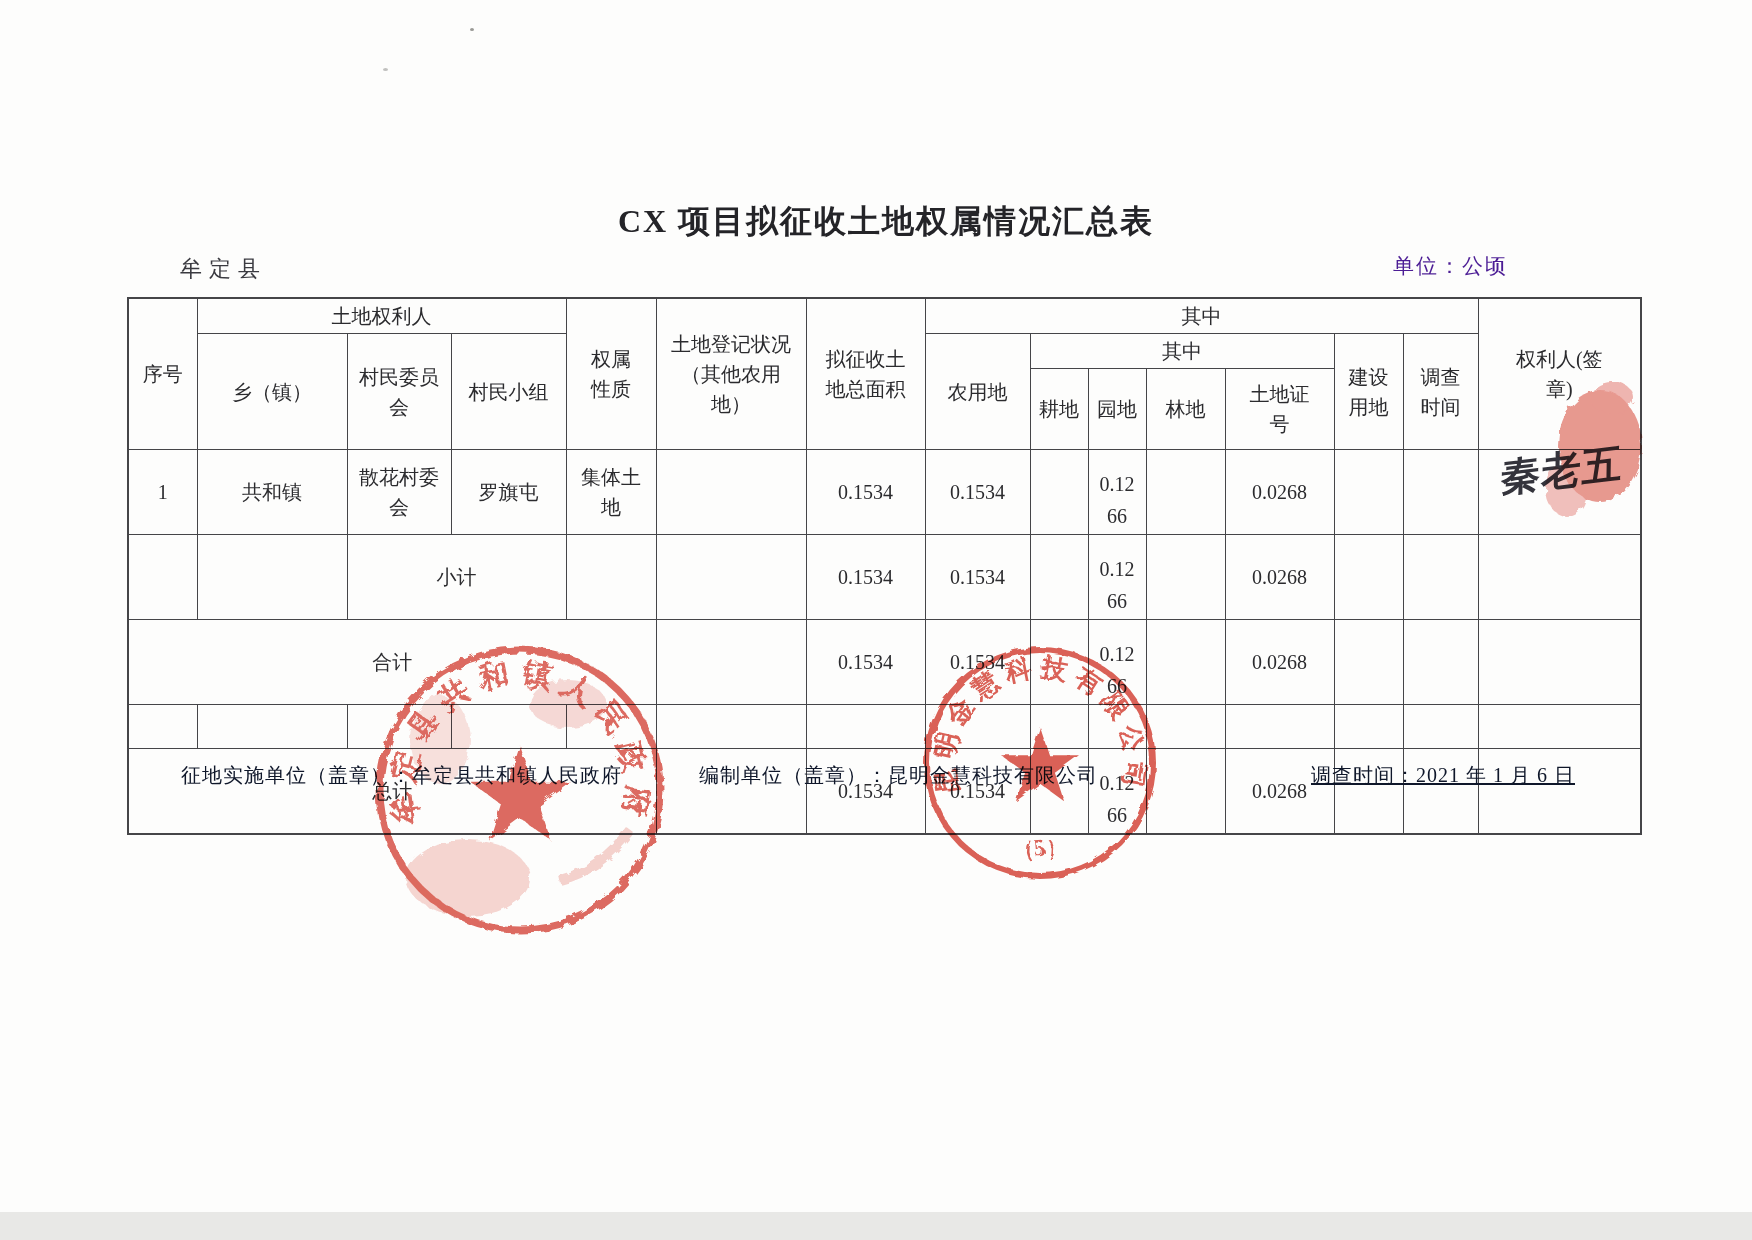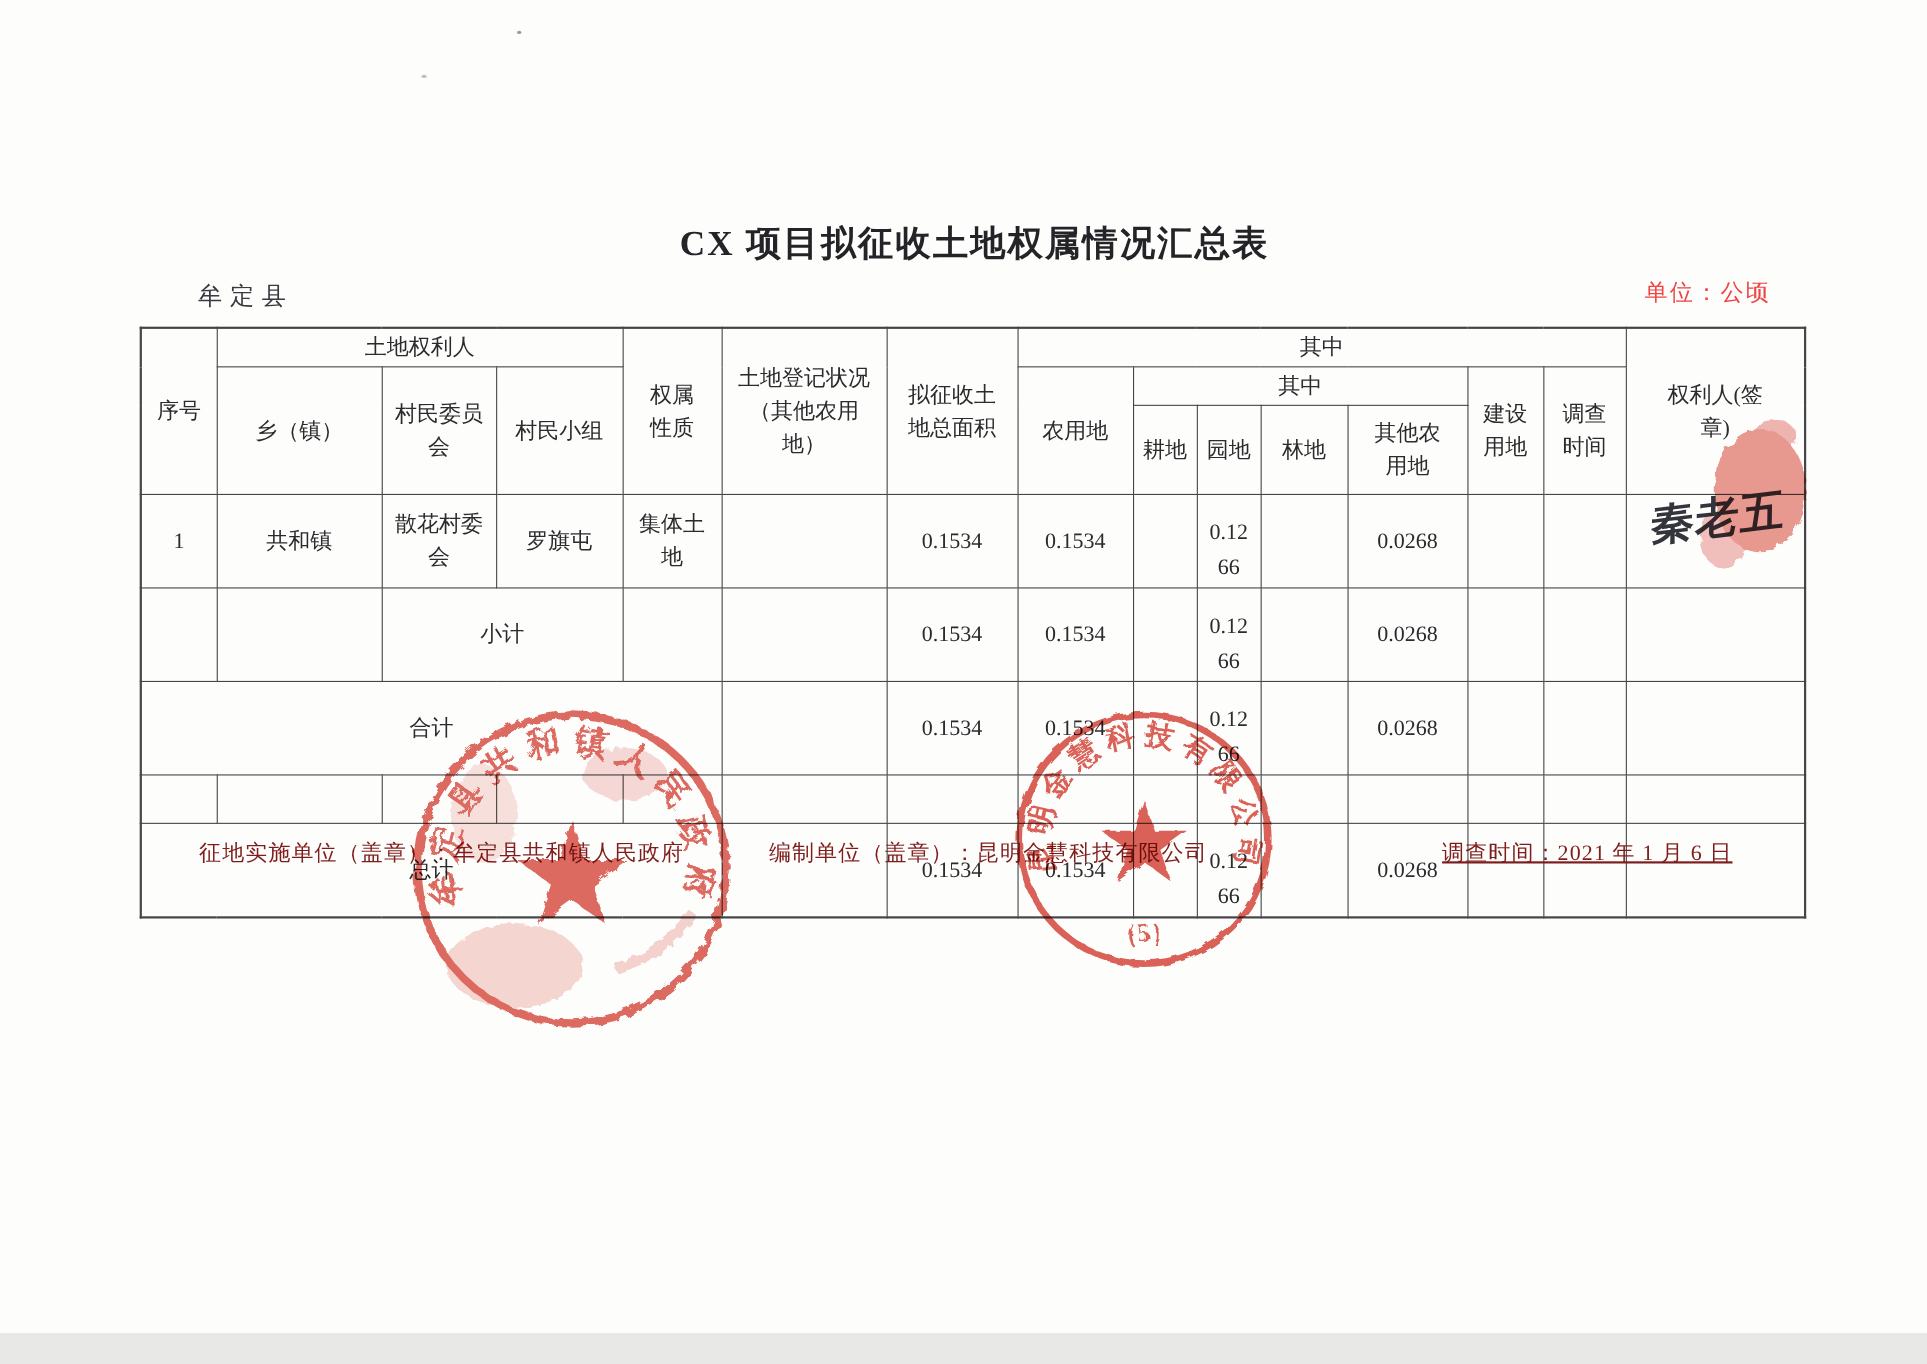--- a/index.html
+++ b/index.html
@@ -15,22 +15,22 @@
     position:absolute;left:0;top:200px;width:1772px;
     text-align:center;
     font-size:32px;font-weight:bold;letter-spacing:2px;
     color:#242428;
   }
   .county-label{
     position:absolute;left:180px;top:254px;
     font-size:22px;letter-spacing:7px;color:#3a3a40;
   }
   .unit-label{
-    position:absolute;left:1495px;top:252px;
-    font-size:21px;letter-spacing:2px;color:#ef4444;
+    position:absolute;left:1393px;top:252px;
+    font-size:21px;letter-spacing:2px;color:#4c1d95;
   }
   table.main{
     position:absolute;left:127px;top:297px;
     width:1513px;
     border-collapse:collapse;
     table-layout:fixed;
   }
   table.main td{
     border:1px solid #454548;
     text-align:center;vertical-align:middle;
@@ -49,21 +49,21 @@
   tr.rempty td{height:39px;}
   tr.rgrand td{height:59px;}
   .num{font-size:18px;font-family:"Liberation Serif",serif;color:#36363a;}
   .mw40{display:inline-block;max-width:40px;word-break:break-all;line-height:1.6;margin-top:16px;}
   .mw44{display:inline-block;max-width:44px;}
   .mw64{display:inline-block;max-width:64px;}
   .mw66{display:inline-block;max-width:66px;}
   .mw84{display:inline-block;max-width:84px;}
   .mw96{display:inline-block;max-width:98px;}
   .mw128{display:inline-block;max-width:132px;}
-  .footer-line span{position:absolute;top:762px;font-size:20px;letter-spacing:1px;color:#7f1d1d;}
+  .footer-line span{position:absolute;top:762px;font-size:20px;letter-spacing:1px;color:#0f172a;}
   .f-left{left:181px;}
   .f-mid{left:699px;}
   .f-right{left:1311px;text-decoration:underline;}
   .signature{
     position:absolute;left:1500px;top:443px;
     font-size:40px;color:#34343c;
     transform:rotate(-7deg) skewX(-8deg);
     letter-spacing:1px;
     font-weight:bold;
   }
@@ -118,21 +118,21 @@
       <td rowspan="2"><span>村民小组</span></td>
       <td rowspan="2"><span>农用地</span></td>
       <td colspan="4"><span>其中</span></td>
       <td rowspan="2"><span class="mw44">建设用地</span></td>
       <td rowspan="2"><span class="mw44">调查时间</span></td>
     </tr>
     <tr class="hC">
       <td><span>耕地</span></td>
       <td><span>园地</span></td>
       <td><span>林地</span></td>
-      <td><span class="mw64">其他农用地</span></td>
+      <td><span class="mw64">土地证号</span></td>
     </tr>
 
     <tr class="r1">
       <td class="num">1</td>
       <td>共和镇</td>
       <td>散花村委会</td>
       <td>罗旗屯</td>
       <td><span class="mw66">集体土地</span></td>
       <td></td>
       <td class="num">0.1534</td>

